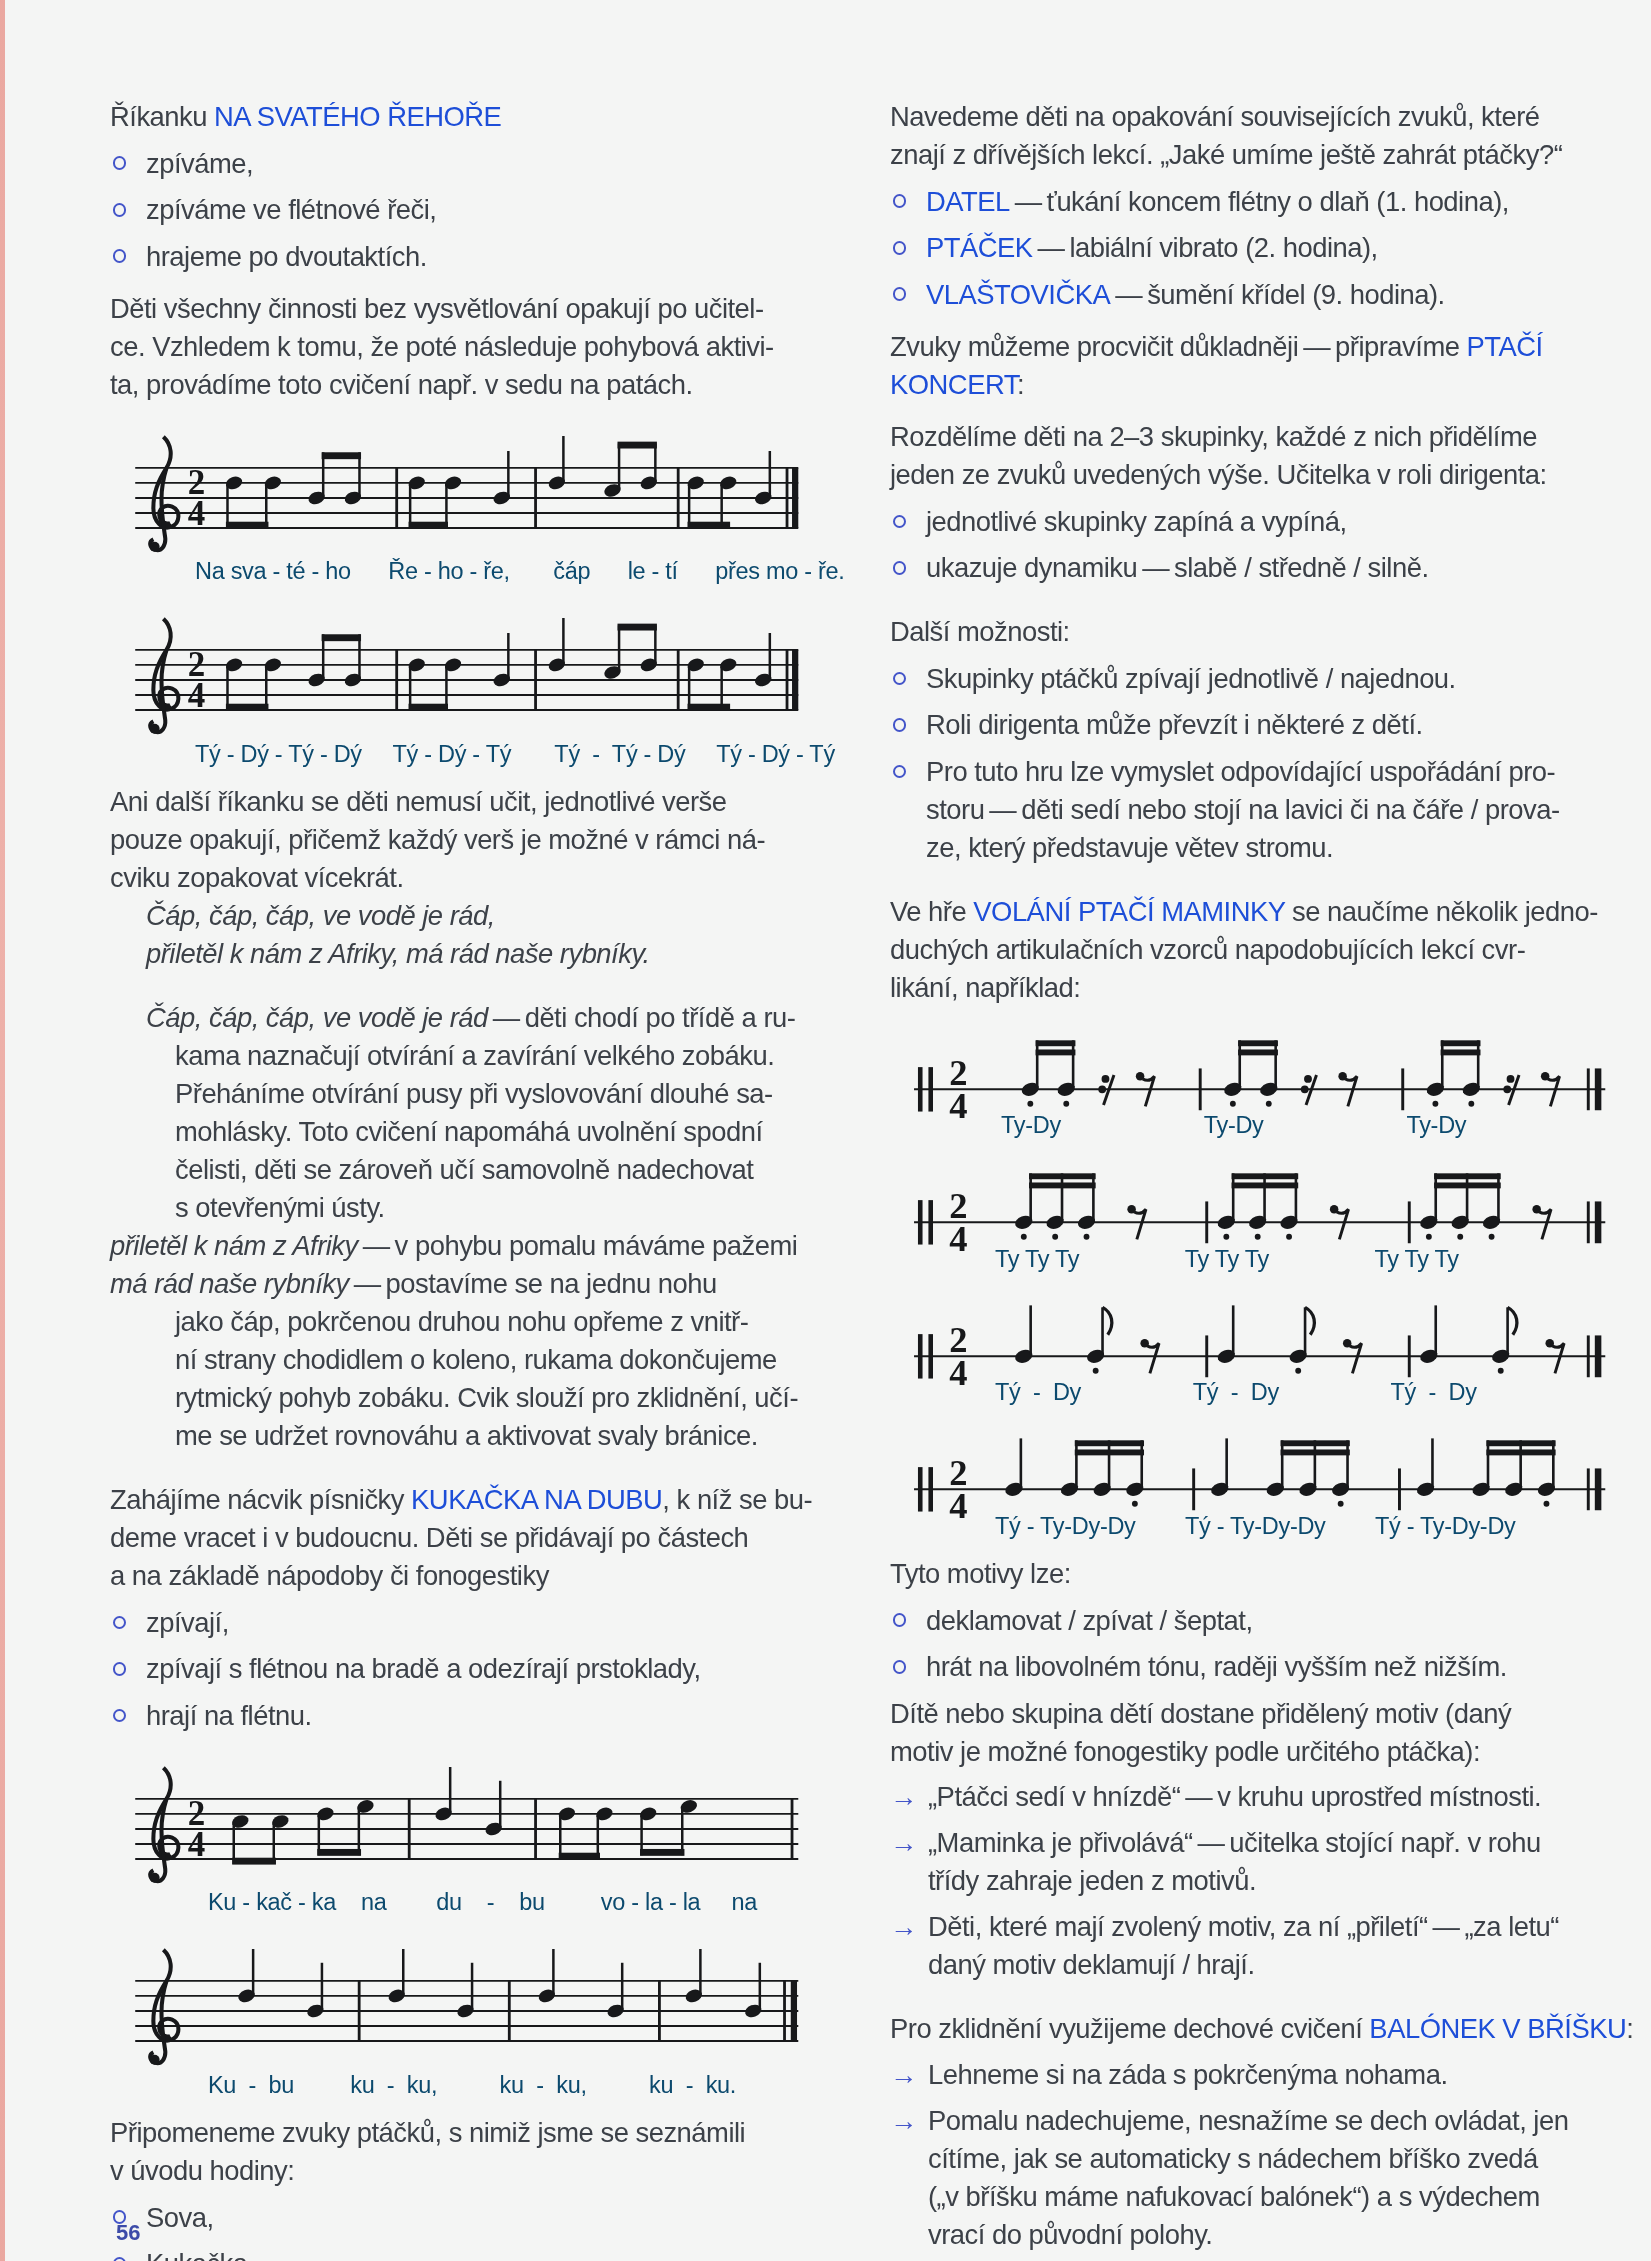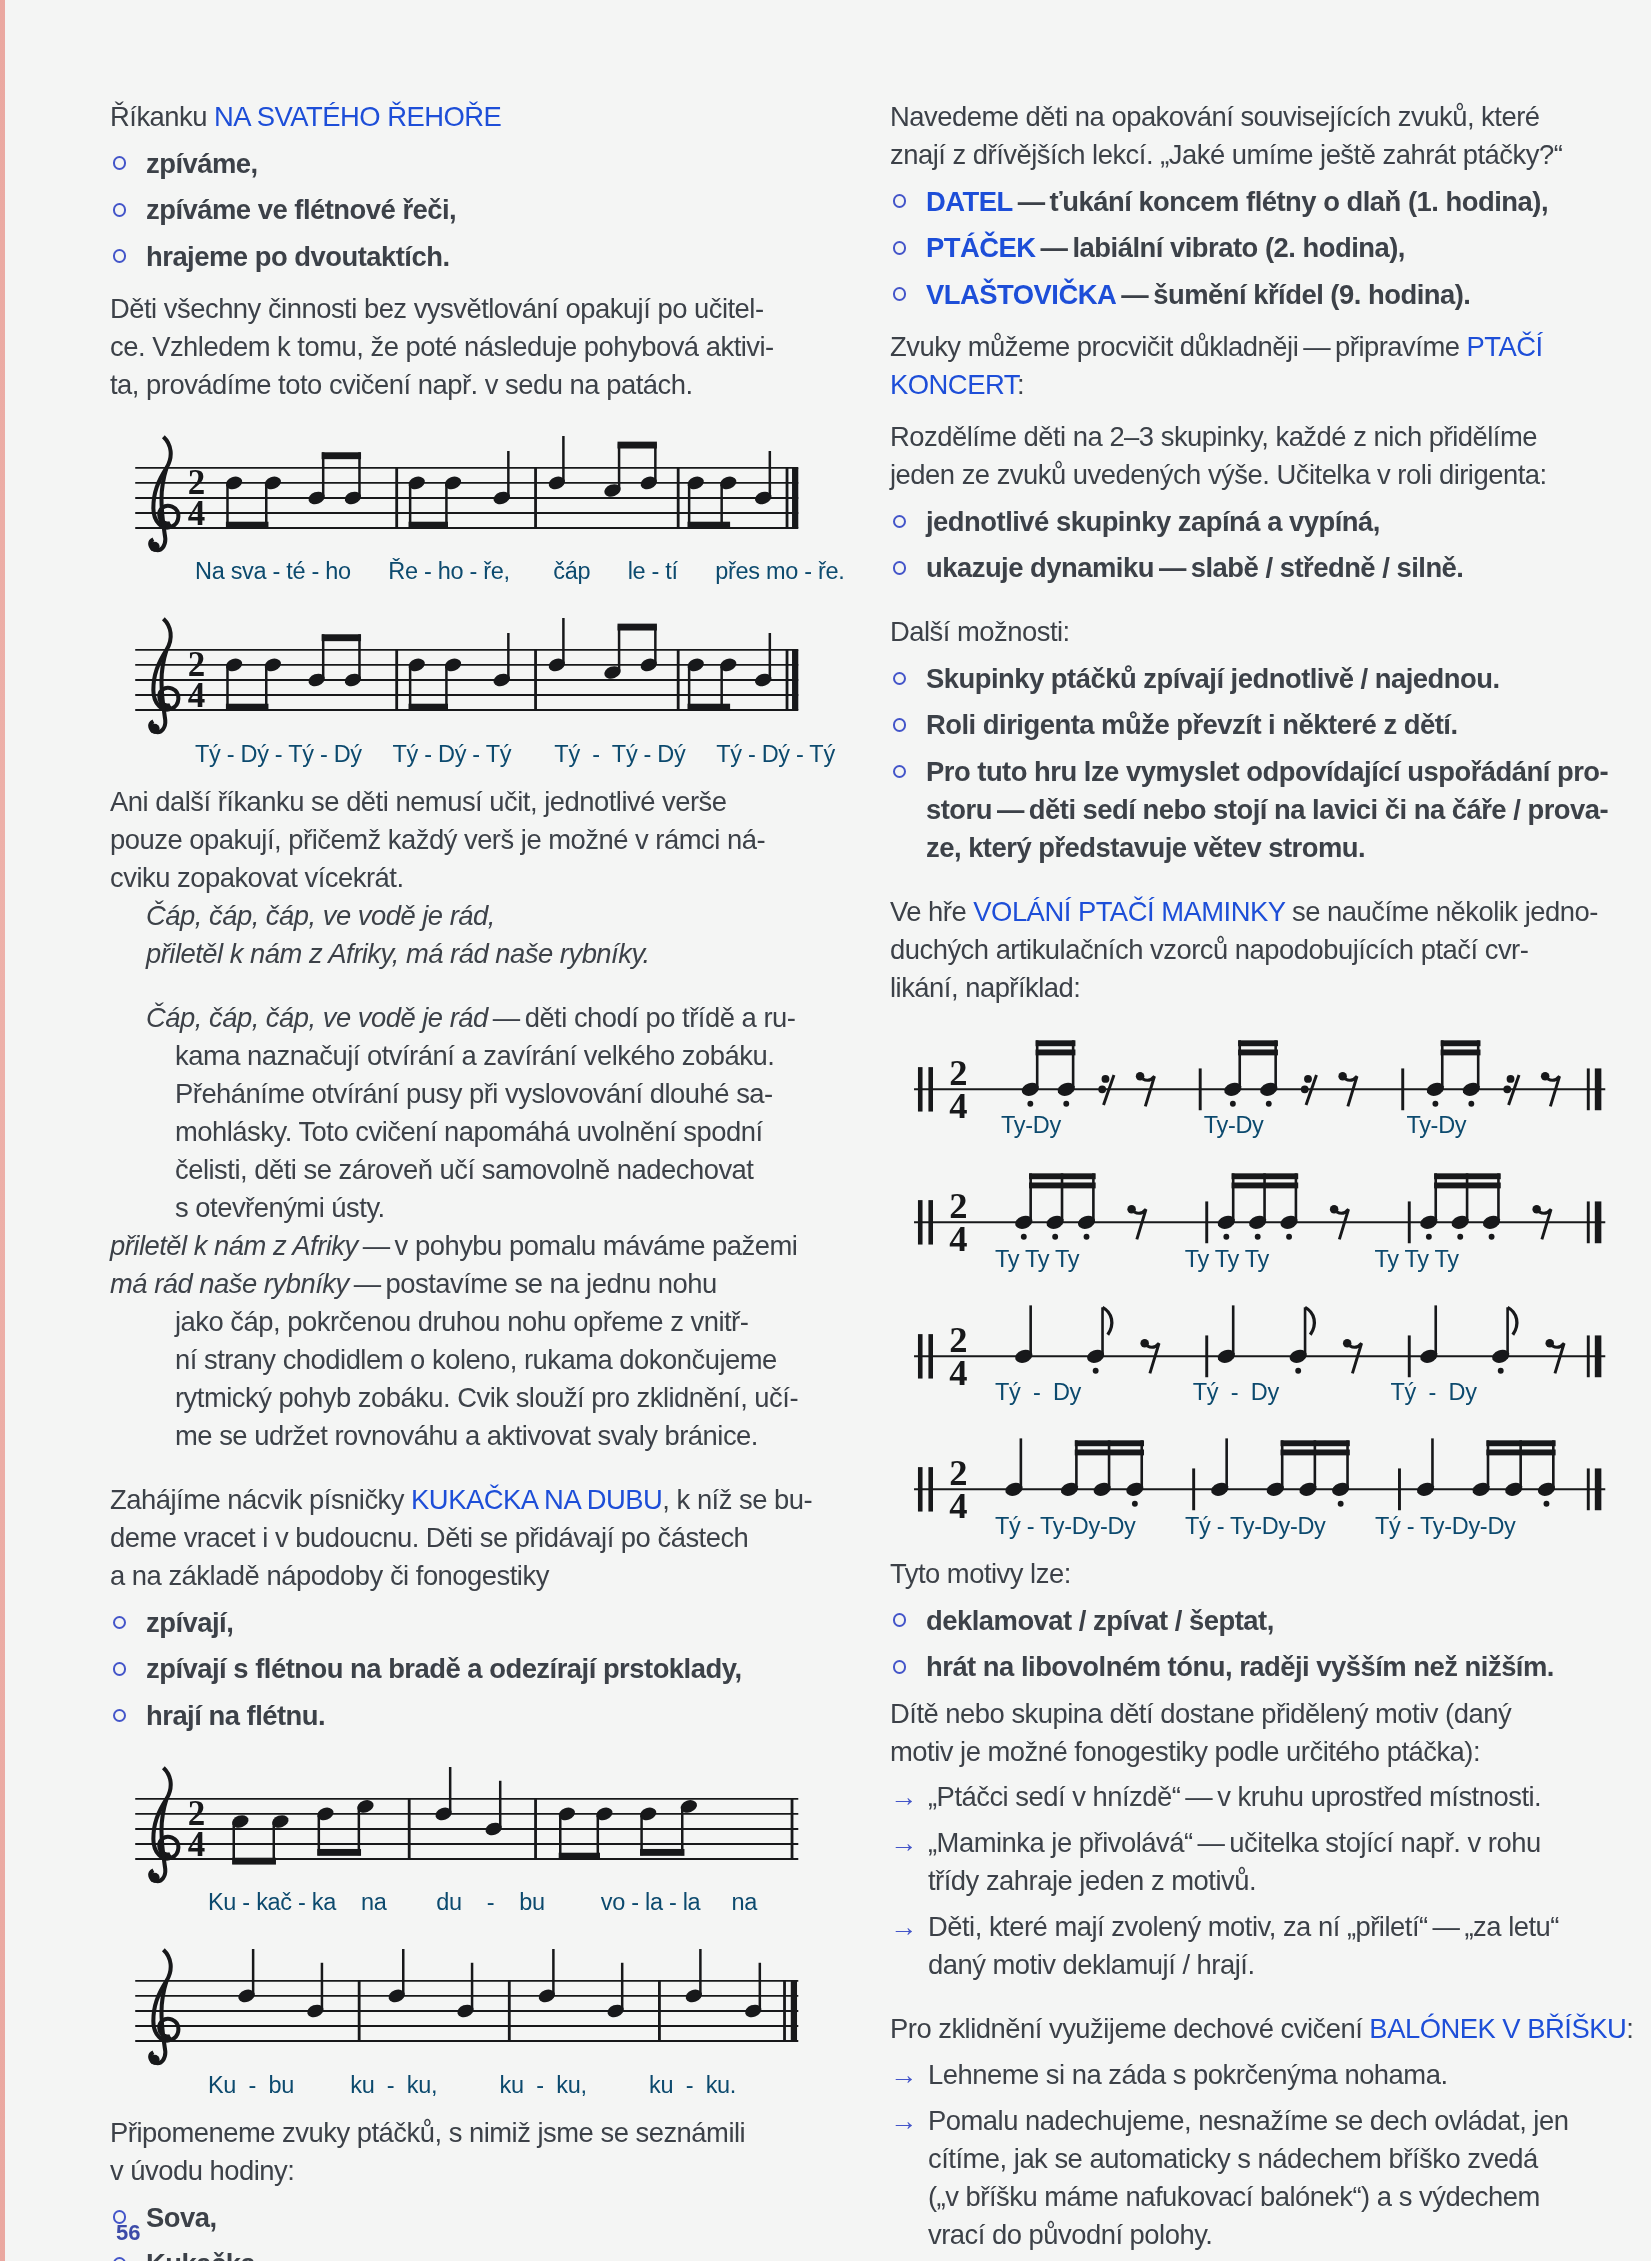--- a/index.html
+++ b/index.html
@@ -14,21 +14,21 @@
   .col{position:absolute;top:98px;}
   .col-left{left:110px;width:711px;}
   .col-right{left:890px;width:738px;}
   .tline{font-size:27.4px;line-height:38px;letter-spacing:-0.5px;white-space:pre;}
   .it{font-style:italic;}
   .term{color:#1d4ed8;}
   .ind55{padding-left:36px;}
   .ind100{padding-left:65px;}
   .mt{margin-top:14.4px;}
   .mt-l{margin-top:26px;}
-  .blist{margin:6.5px 0;font-weight:bold;}
+  .blist{margin:6.5px 0;}
   .bitem{display:flex;margin:8.5px 0;}
   .ring{flex:none;width:9.8px;height:9.8px;border:2.3px solid #4355c9;border-radius:50%;
     margin:11.8px 19.6px 0 2.6px;}
   .aitem{display:flex;margin:7.8px 0;}
   .arrow{flex:none;width:38px;color:#4355c9;font-size:27.4px;line-height:38px;}
   .atext{flex:1;}
   .staffblock{margin:17px 0 11.8px 0;}
   .staff{display:block;}
   svg{fill:#17181a;}
   .sl{stroke:#17181a;stroke-width:3;}
@@ -399,21 +399,21 @@
       <span class="atext">
         <div class="tline">Pro tuto hru lze vymyslet odpovídající uspořádání pro-</div>
         <div class="tline">storu — děti sedí nebo stojí na lavici či na čáře / prova-</div>
         <div class="tline">ze, který představuje větev stromu.</div>
       </span>
     </div>
   </div>
 
   <div class="mt-l">
     <div class="tline"><span>Ve hře </span><span class="term">VOLÁNÍ PTAČÍ MAMINKY</span><span> se naučíme několik jedno-</span></div>
-    <div class="tline">duchých artikulačních vzorců napodobujících ptačí cvr-</div>
+    <div class="tline">duchých artikulačních vzorců napodobujících lekcí cvr-</div>
     <div class="tline">likání, například:</div>
   </div>
 
   <div class="staffblock">
     <svg class="staff" width="738" height="98" viewBox="0 -40 1080 150">
       <line class="sl" x1="12" y1="60" x2="1070" y2="60"></line>
       <rect x="18" y="26" width="7" height="68"></rect>
         <rect x="34" y="26" width="7" height="68"></rect>
       <text class="tsig" x="66" y="54">2</text>
       <text class="tsig" x="66" y="104">4</text>

